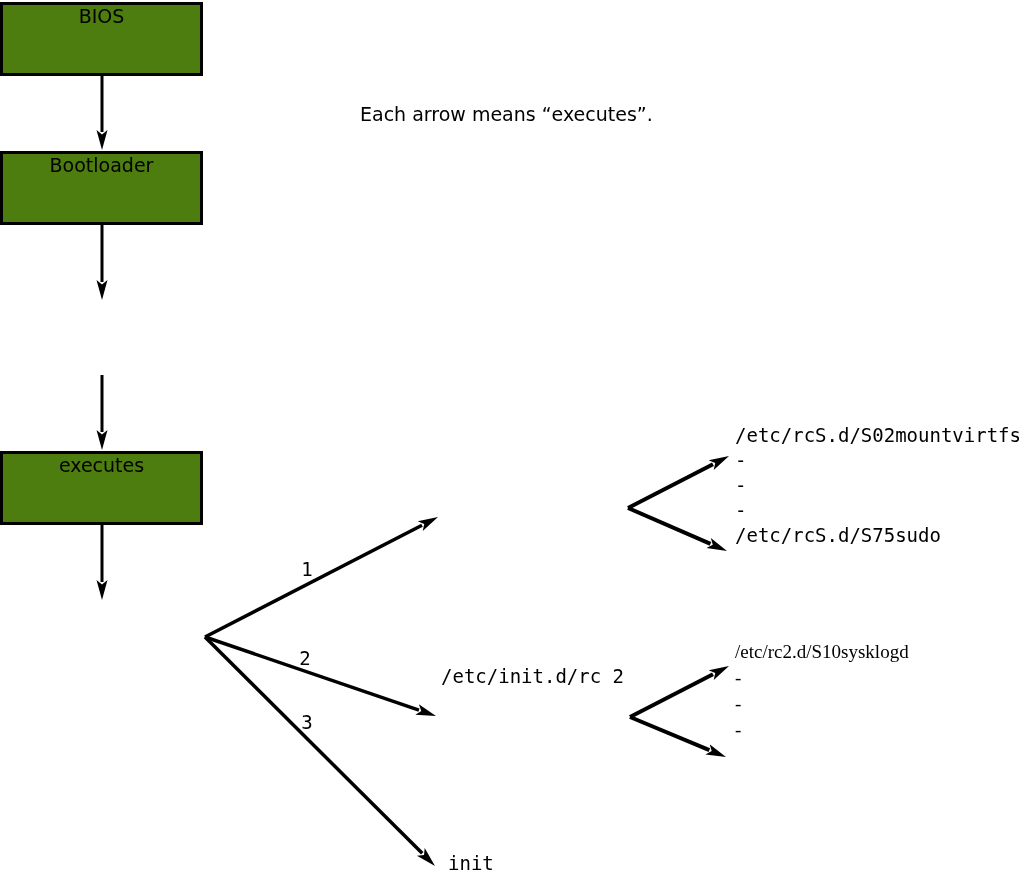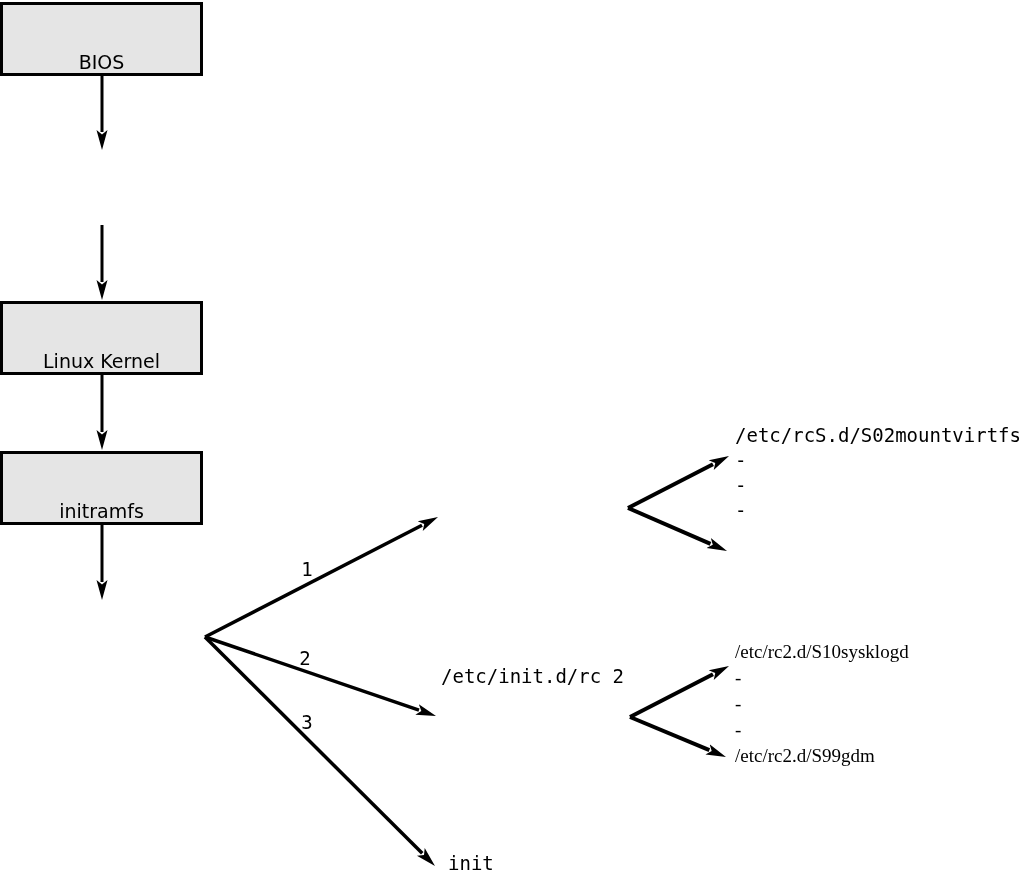--- a/index.html
+++ b/index.html
@@ -22,23 +22,23 @@
     top: 0;
     width: 1024px;
     height: 875px;
   }
   .node-box {
     position: absolute;
     left: 0;
     width: 197px;
     height: 68px;
     border: 3px solid #000000;
-    background: #e5e5e5;
+    background: #4d7c0f;
     display: flex;
-    align-items: flex-end;
+    align-items: flex-start;
     justify-content: center;
     font-size: 19px;
   }
   .note {
     position: absolute;
     left: 360px;
     top: 103px;
     font-size: 19px;
     white-space: nowrap;
   }
@@ -89,43 +89,44 @@
     <line class="arrow" x1="628" y1="508" x2="713.00" y2="464.24" stroke="#000000" stroke-width="4" marker-end="url(#arrowhead)"></line>
     <line class="arrow" x1="628" y1="508" x2="710.49" y2="543.83" stroke="#000000" stroke-width="4" marker-end="url(#arrowhead)"></line>
 
     <line class="arrow" x1="630" y1="717" x2="713.00" y2="674.24" stroke="#000000" stroke-width="4" marker-end="url(#arrowhead)"></line>
     <line class="arrow" x1="630" y1="717" x2="709.38" y2="750.08" stroke="#000000" stroke-width="4" marker-end="url(#arrowhead)"></line>
   </svg>
 
   <div class="node-box" style="top:2px">
     <span>BIOS</span>
   </div>
-  <div class="node-box" style="top:301px">
-    <span>Linux Kernel</span>
+  <div class="node-box" style="top:151px">
+    <span>Bootloader</span>
   </div>
   <div class="node-box" style="top:451px">
-    <span>initramfs</span>
+    <span>executes</span>
   </div>
 
+  <div class="note">Each arrow means “executes”.</div>
 
   <div class="branch-num" style="left:307px; top:569px">1</div>
   <div class="branch-num" style="left:305px; top:658px">2</div>
   <div class="branch-num" style="left:307px; top:722px">3</div>
 
   <div class="mono-label" style="left:441px; top:676px">/etc/init.d/rc 2</div>
   <div class="mono-label" style="left:448px; top:863px">init</div>
 
   <div class="script-col col-rcs">
     <div>/etc/rcS.d/S02mountvirtfs</div>
     <div>-</div>
     <div>-</div>
     <div>-</div>
+    <div>/etc/rcS.d/S75sudo</div>
   </div>
 
   <div class="script-col col-rc2">
     <div>/etc/rc2.d/S10sysklogd</div>
     <div>-</div>
     <div>-</div>
     <div>-</div>
-    <div>/etc/rc2.d/S99gdm</div>
   </div>
 
 </div>
 
 </body></html>

